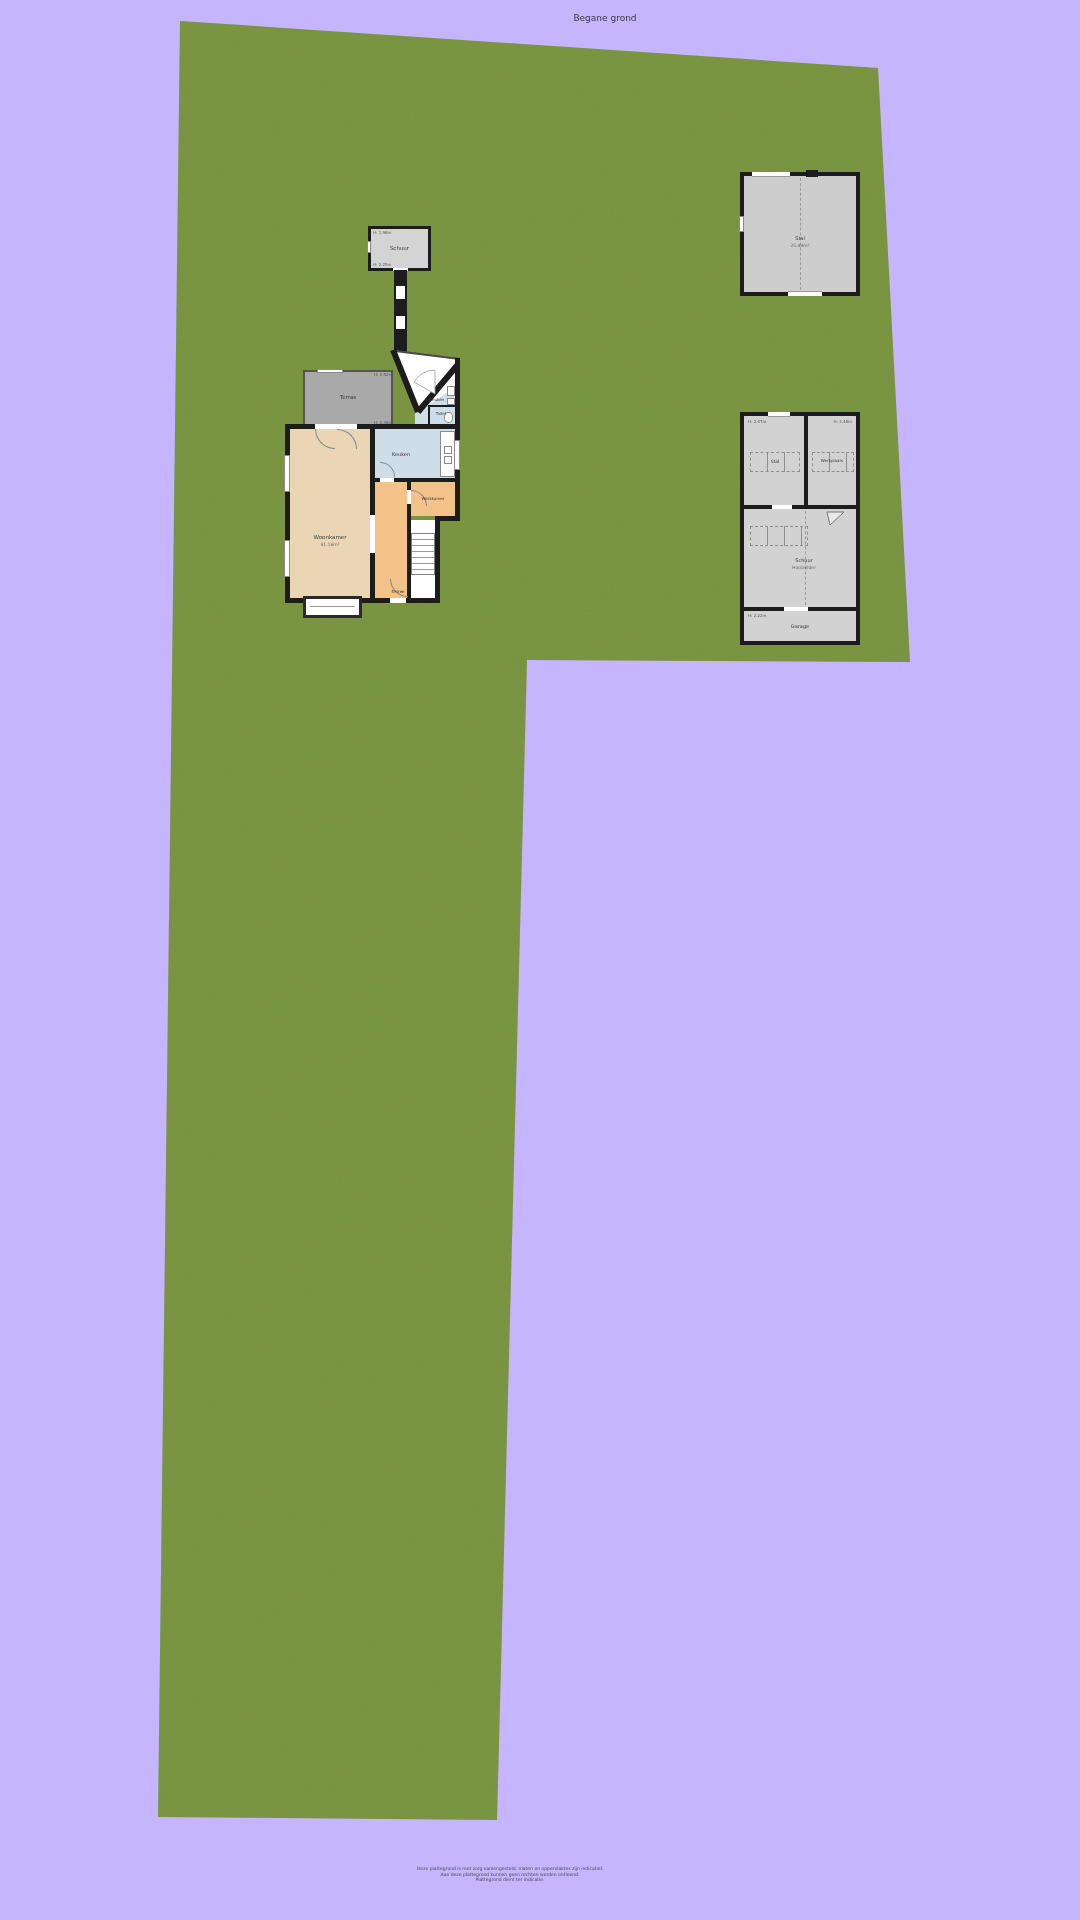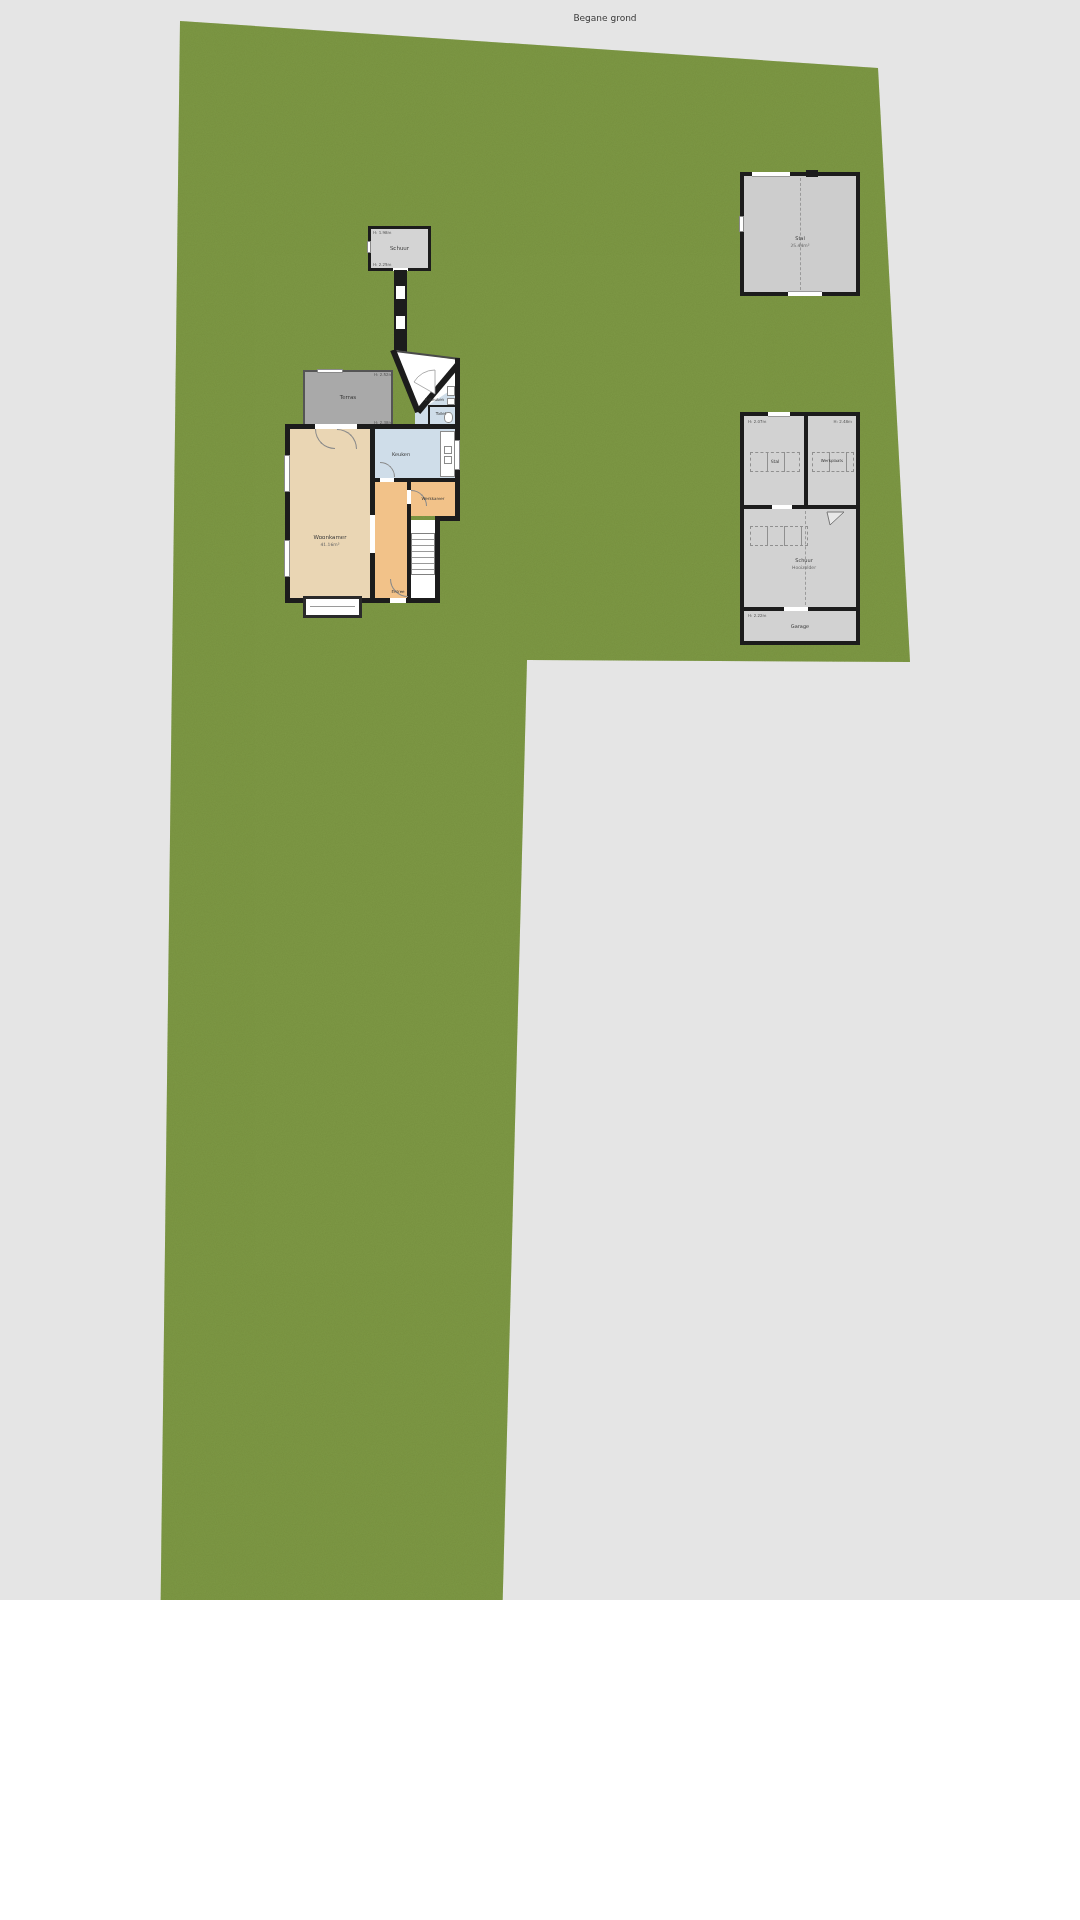--- a/index.html
+++ b/index.html
@@ -1,16 +1,16 @@
 <!DOCTYPE html>
 <html><head>
 <meta charset="utf-8">
 <style>
   html,body{margin:0;padding:0;background:#ffffff;}
-  #canvas{position:relative;width:1080px;height:1600px;background:#e5e5e5;overflow:hidden;
+  #canvas{position:relative;width:1080px;height:1920px;background:#c4b5fd;overflow:hidden;
           font-family:"DejaVu Sans",sans-serif;color:#333;}
   .abs{position:absolute;}
   .lbl{position:absolute;text-align:center;color:#3a3a3a;line-height:1.15;pointer-events:none;}
   .dim{position:absolute;font-size:4px;color:#555;white-space:nowrap;}
   .wall{position:absolute;background:#1c1c1c;}
   .gap{position:absolute;background:#ffffff;}
   .win{position:absolute;background:#ffffff;border:1px solid #8a8a8a;box-sizing:border-box;}
   .qarc{position:absolute;border:1px solid #8a8a8a;border-top:none;border-right:none;
         border-radius:0 0 0 100%;box-sizing:border-box;background:transparent;}
   .qarc2{position:absolute;border:1px solid #8a8a8a;border-bottom:none;border-left:none;

